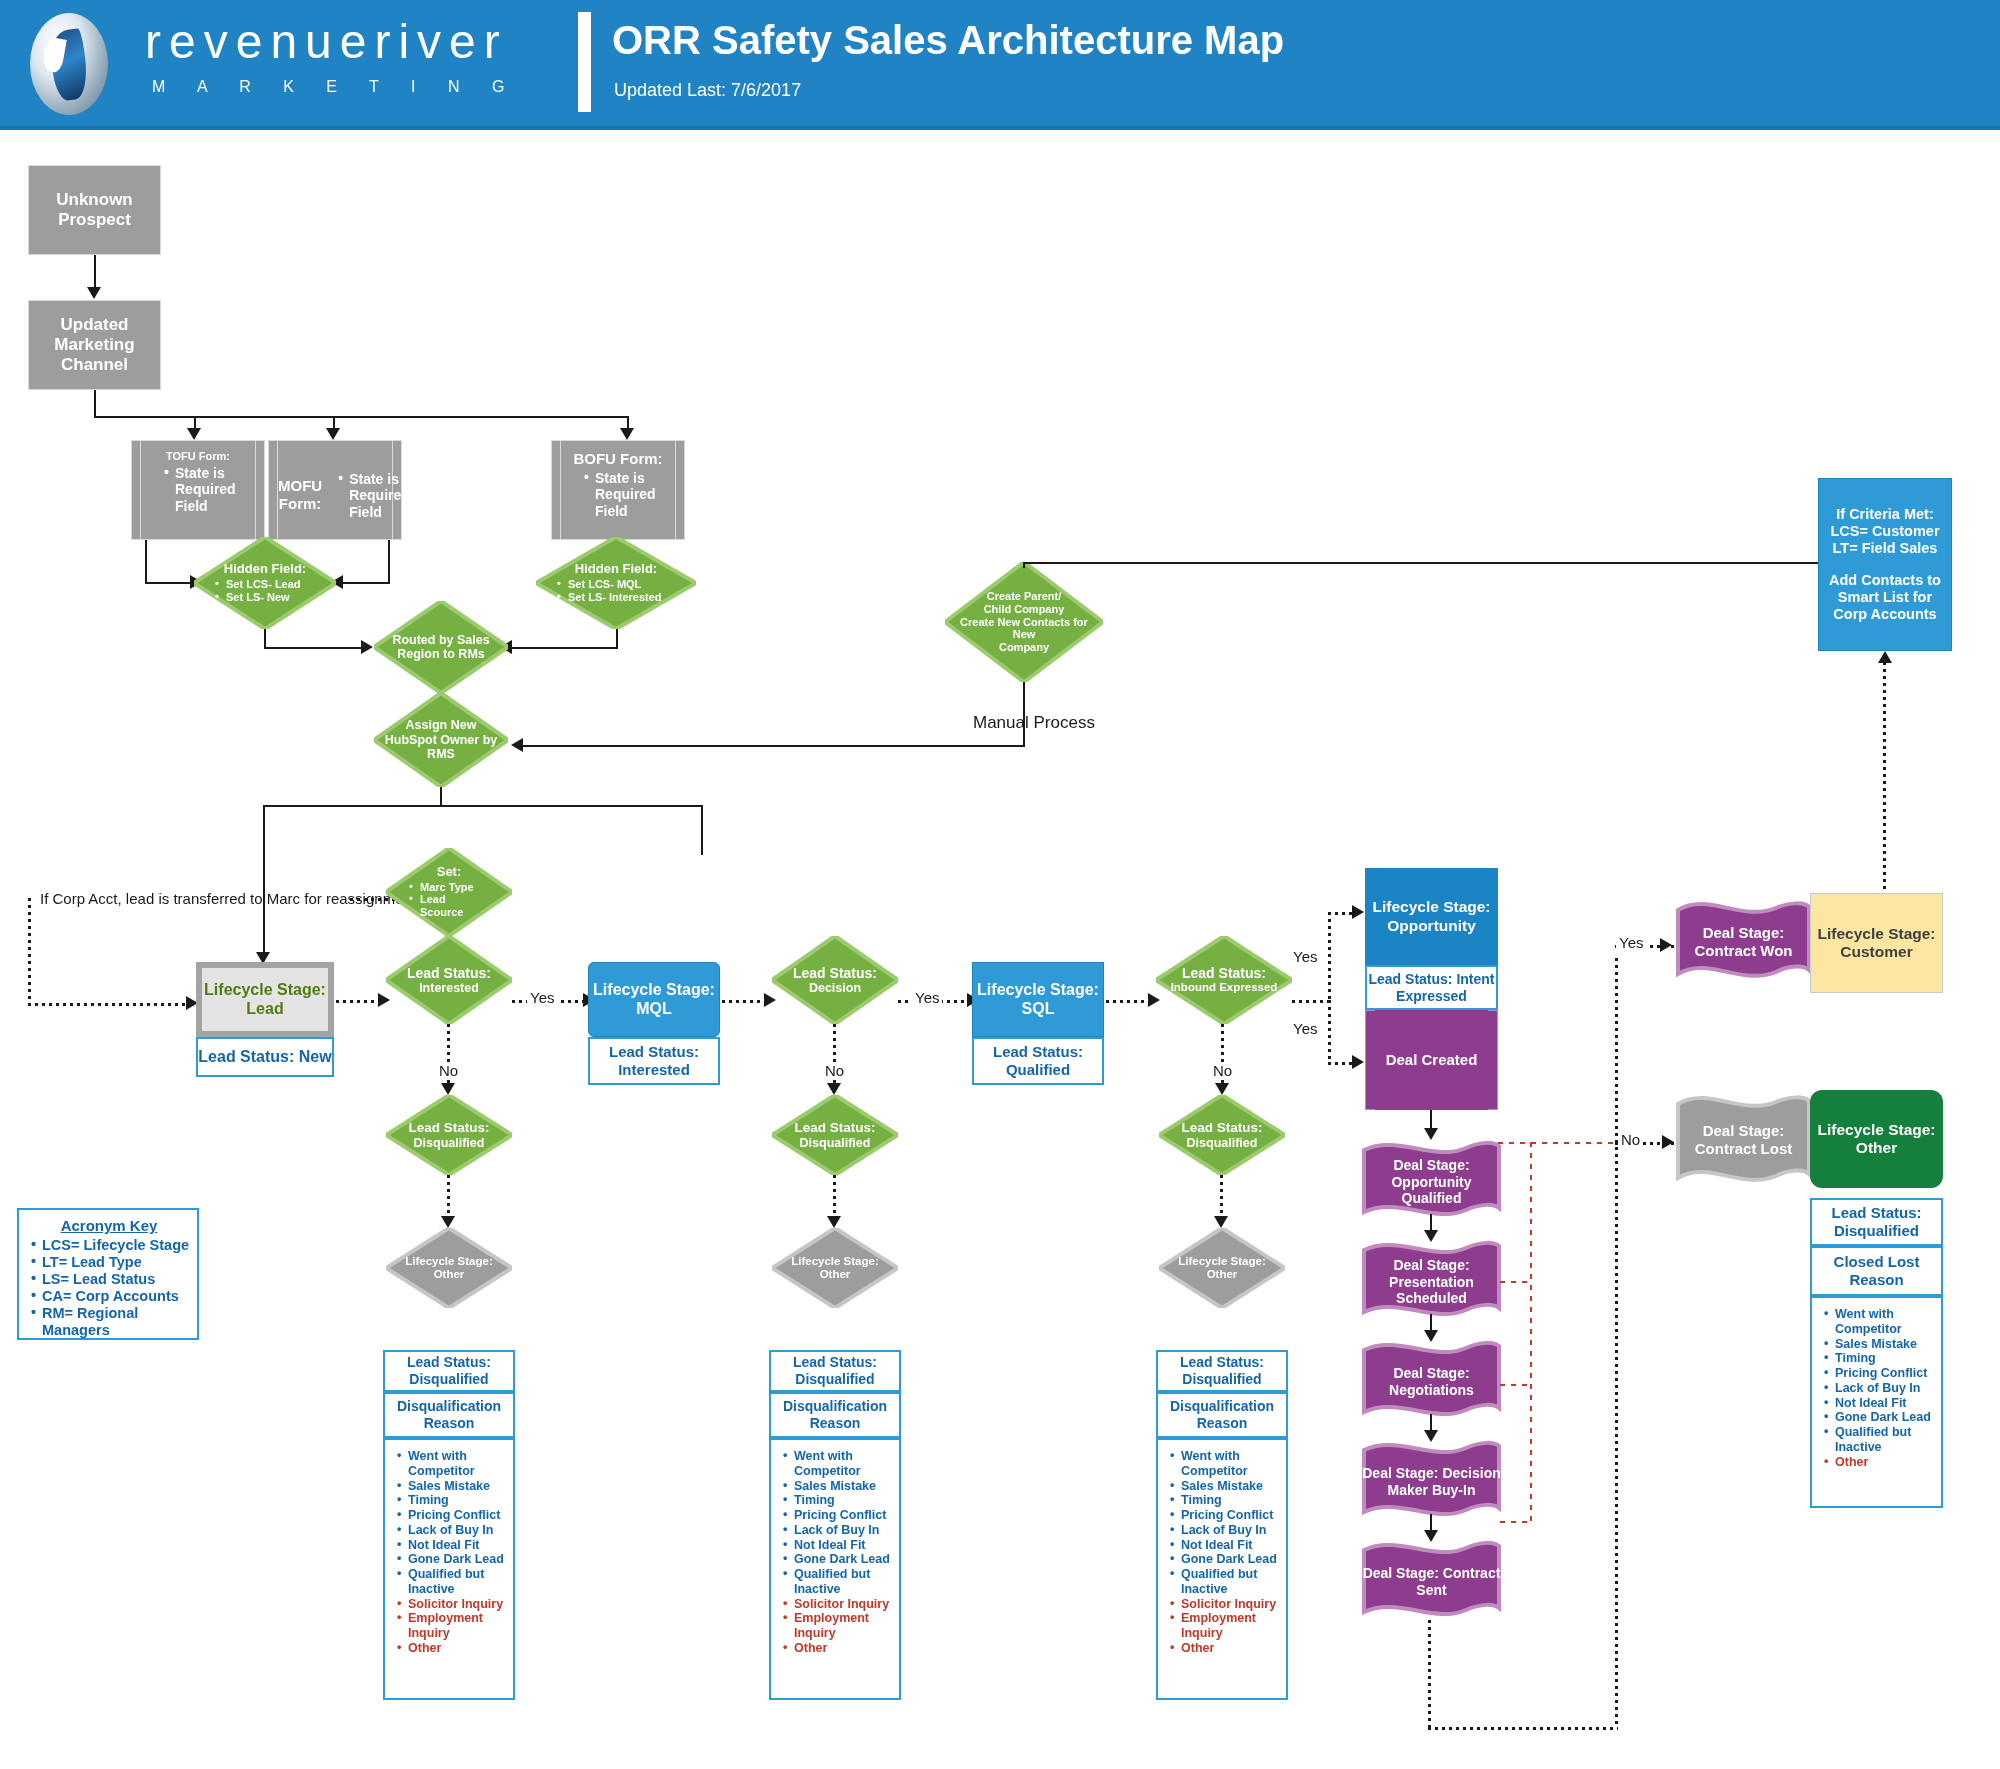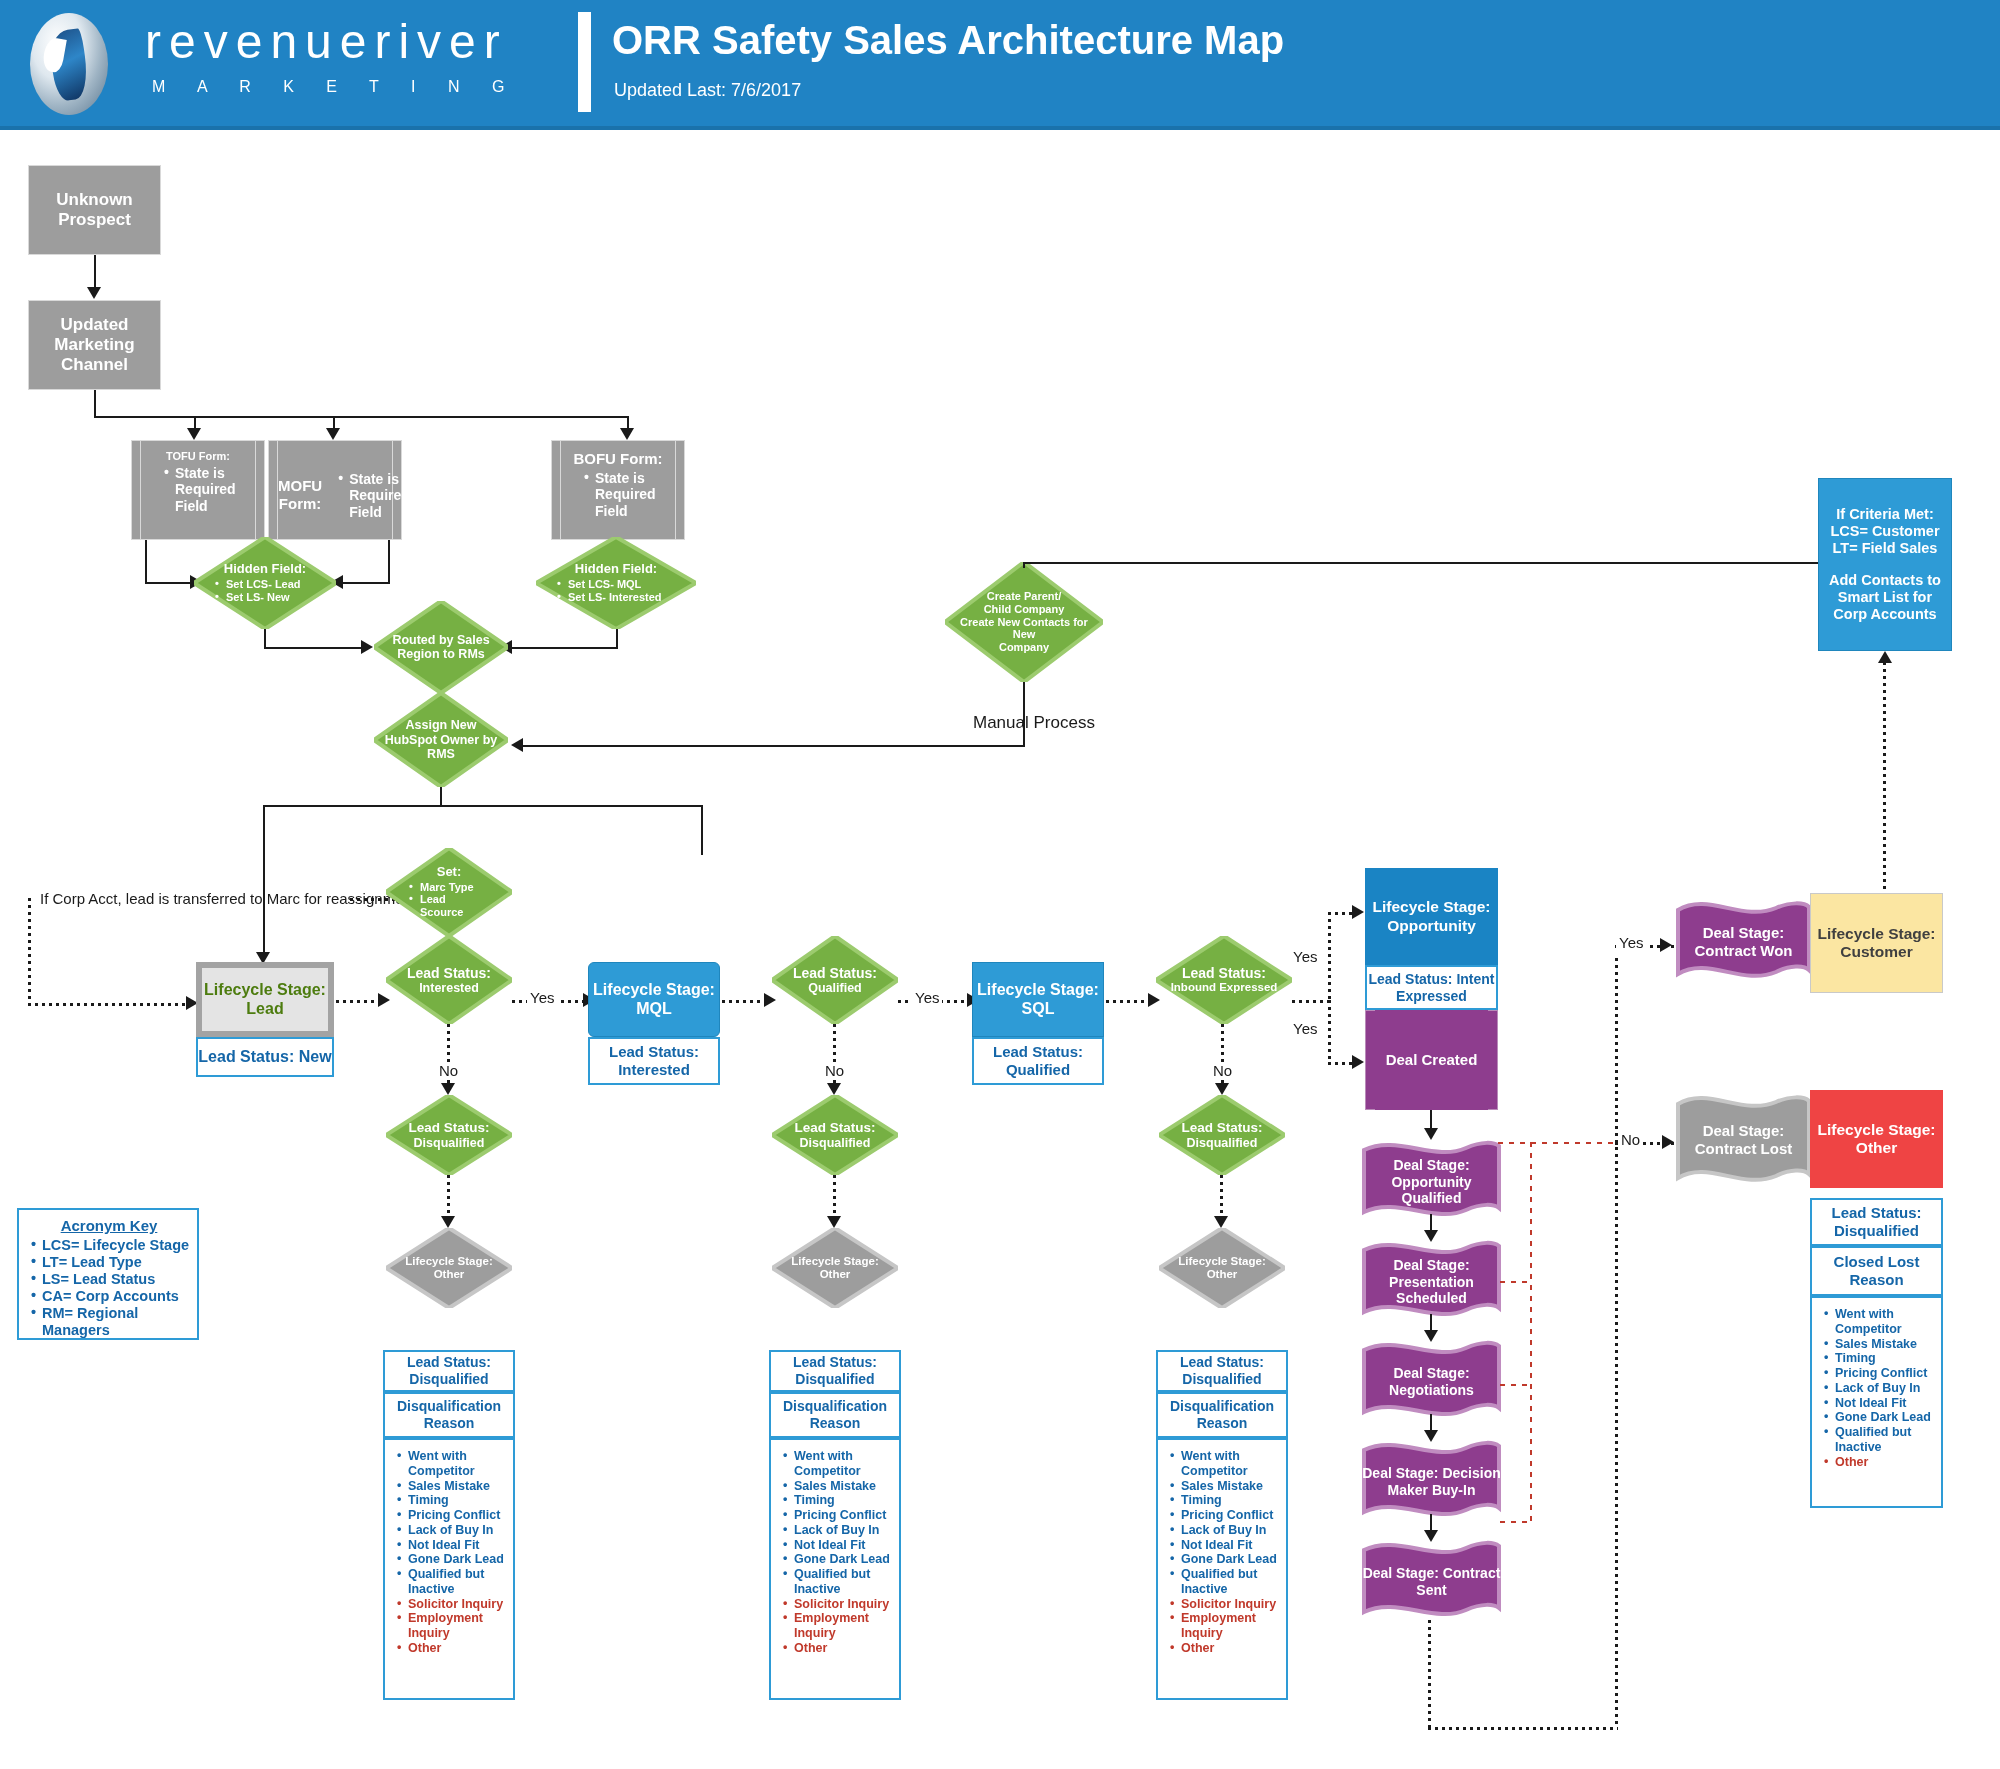--- a/index.html
+++ b/index.html
@@ -26,21 +26,21 @@
 
   
   .node{position:absolute;box-sizing:border-box;display:flex;align-items:center;justify-content:center;
         text-align:center;line-height:1.18;}
   .gray-box{background:#9d9d9d;border:1px solid #d9d9d9;color:#ffffff;font-weight:bold;}
   .blue-box{background:#2e9bd6;border:1px solid #1f86bd;color:#ffffff;font-weight:bold;}
   .blue-box-dark{background:#1a84c4;color:#ffffff;font-weight:bold;border:1px solid #1a84c4;}
   .yellow-box{background:#fbe6a2;border:1px solid #c9c9c9;color:#404040;font-weight:bold;}
   .white-box{background:#ffffff;border:2px solid #2e9bd6;color:#1566a8;font-weight:bold;}
   .lightgray-box{background:#e4e4e4;border:6px solid #a3a3a3;color:#4d7c0f;font-weight:bold;}
-  .grayflag-box{background:#ef4444;color:#ffffff;font-weight:bold;}
+  .grayflag-box{background:#15803d;color:#ffffff;font-weight:bold;border-radius:12px;}
   .doc-strip{position:absolute;box-sizing:border-box;background:#9d9d9d;border:1px solid #d9d9d9;}
   .purple-strip{position:absolute;box-sizing:border-box;background:#8e3d8e;border:1px solid #b98bb9;}
 
   
   .diamond{position:absolute;display:flex;align-items:center;justify-content:center;text-align:center;}
   .diamond .dshape{position:absolute;left:0;top:0;width:100%;height:100%;}
   .diamond .dtext{position:relative;z-index:2;color:#ffffff;font-weight:bold;line-height:1.15;
       padding:0 4px;box-sizing:border-box;width:100%;}
 
   .bullet-list{list-style:none;margin:0;padding:0;text-align:left;}
@@ -320,21 +320,21 @@
     </div>
   <div class="dot-h" style="left:722px;top:1000px;width:44px;"></div>
   <div class="arr right" style="left:764px;top:993px;"></div>
 
   <div class="diamond" style="left:772px;top:936px;width:126px;height:88px;">
     <svg class="dshape" viewBox="0 0 126 88" preserveAspectRatio="none">
       <polygon points="63,0 126,44 63,88 0,44" fill="#76b043" stroke="#9ccb6e" stroke-width="4"></polygon>
     </svg>
     <div class="dtext" style="font-size:13px;">
       <div style="font-size:14px;">Lead Status:</div>
-        <div style="font-size:12.5px;">Qualified</div>
+        <div style="font-size:12.5px;">Decision</div>
     </div>
   </div>
   <div class="dot-h" style="left:898px;top:1000px;width:72px;"></div>
   <div class="lbl" style="left:912px;top:989px;">Yes</div>
   <div class="arr right" style="left:967px;top:993px;"></div>
   <div class="dot-v" style="left:833px;top:1024px;height:62px;"></div>
   <div class="lbl" style="left:822px;top:1062px;">No</div>
   <div class="arr down" style="left:827px;top:1083px;"></div>
 
   <div class="diamond" style="left:772px;top:1095px;width:126px;height:80px;">

